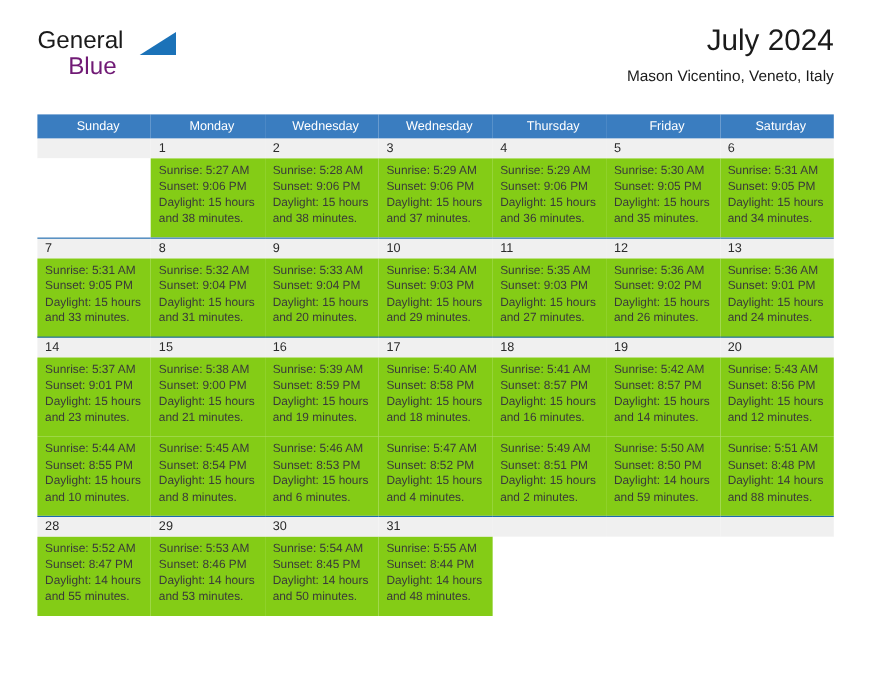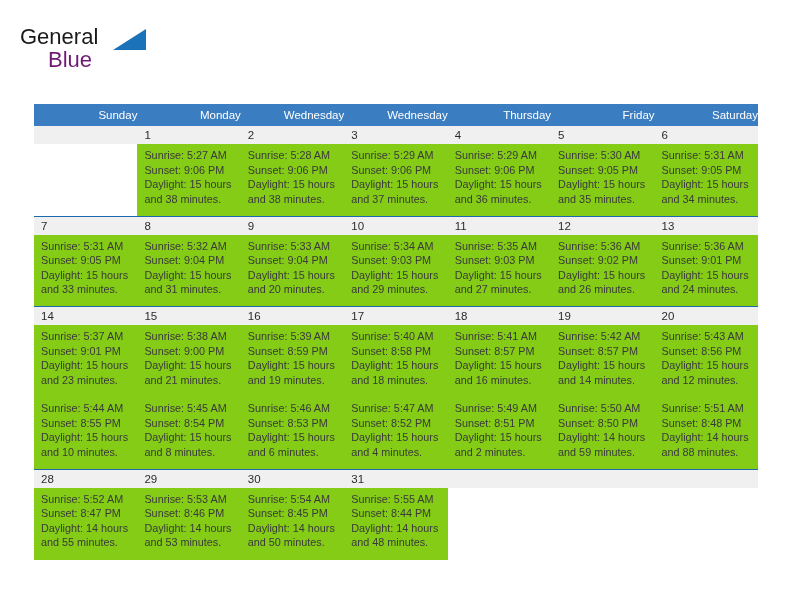--- a/index.html
+++ b/index.html
@@ -13,21 +13,21 @@
     height: 612px;
     font-family: "Liberation Sans", sans-serif;
     color: #222222;
     overflow: hidden;
   }
   .page {
     position: relative;
     width: 792px;
     height: 612px;
     box-sizing: border-box;
-    padding: 0 20px;
+    padding: 0 34px;
   }
 
   
   .header {
     position: relative;
     height: 72px;
     padding-top: 24px;
     box-sizing: border-box;
   }
   .brand {
@@ -93,21 +93,21 @@
   table.cal {
     width: 724px;
     border-collapse: collapse;
     table-layout: fixed;
   }
   table.cal th {
     background: #3a7dc0;
     color: #ffffff;
     font-size: 11.5px;
     font-weight: normal;
-    text-align: right;
+    text-align: center;
     padding: 5px 0 5px 7px;
     height: 20px;
     box-sizing: border-box;
     border: none;
     margin-left: 20px;
   }
   td.daynum {
     background: #f0f0f0;
     font-size: 11.5px;
     color: #2b2b2b;
@@ -139,20 +139,24 @@
 
 <div class="page">
 
   <div class="header">
     <div class="brand">
       <span class="brand-general">General</span>
       <span class="brand-triangle"></span>
       <span class="brand-blue">Blue</span>
     </div>
 
+    <div class="title-block">
+      <div class="cal-title">July 2024</div>
+      <div class="cal-subtitle">Mason Vicentino, Veneto, Italy</div>
+    </div>
   </div>
 
   <div class="cal-wrap">
     <table class="cal">
       <thead>
         <tr>
           <th>Sunday</th>
           <th>Monday</th>
           <th>Wednesday</th>
           <th>Wednesday</th>

